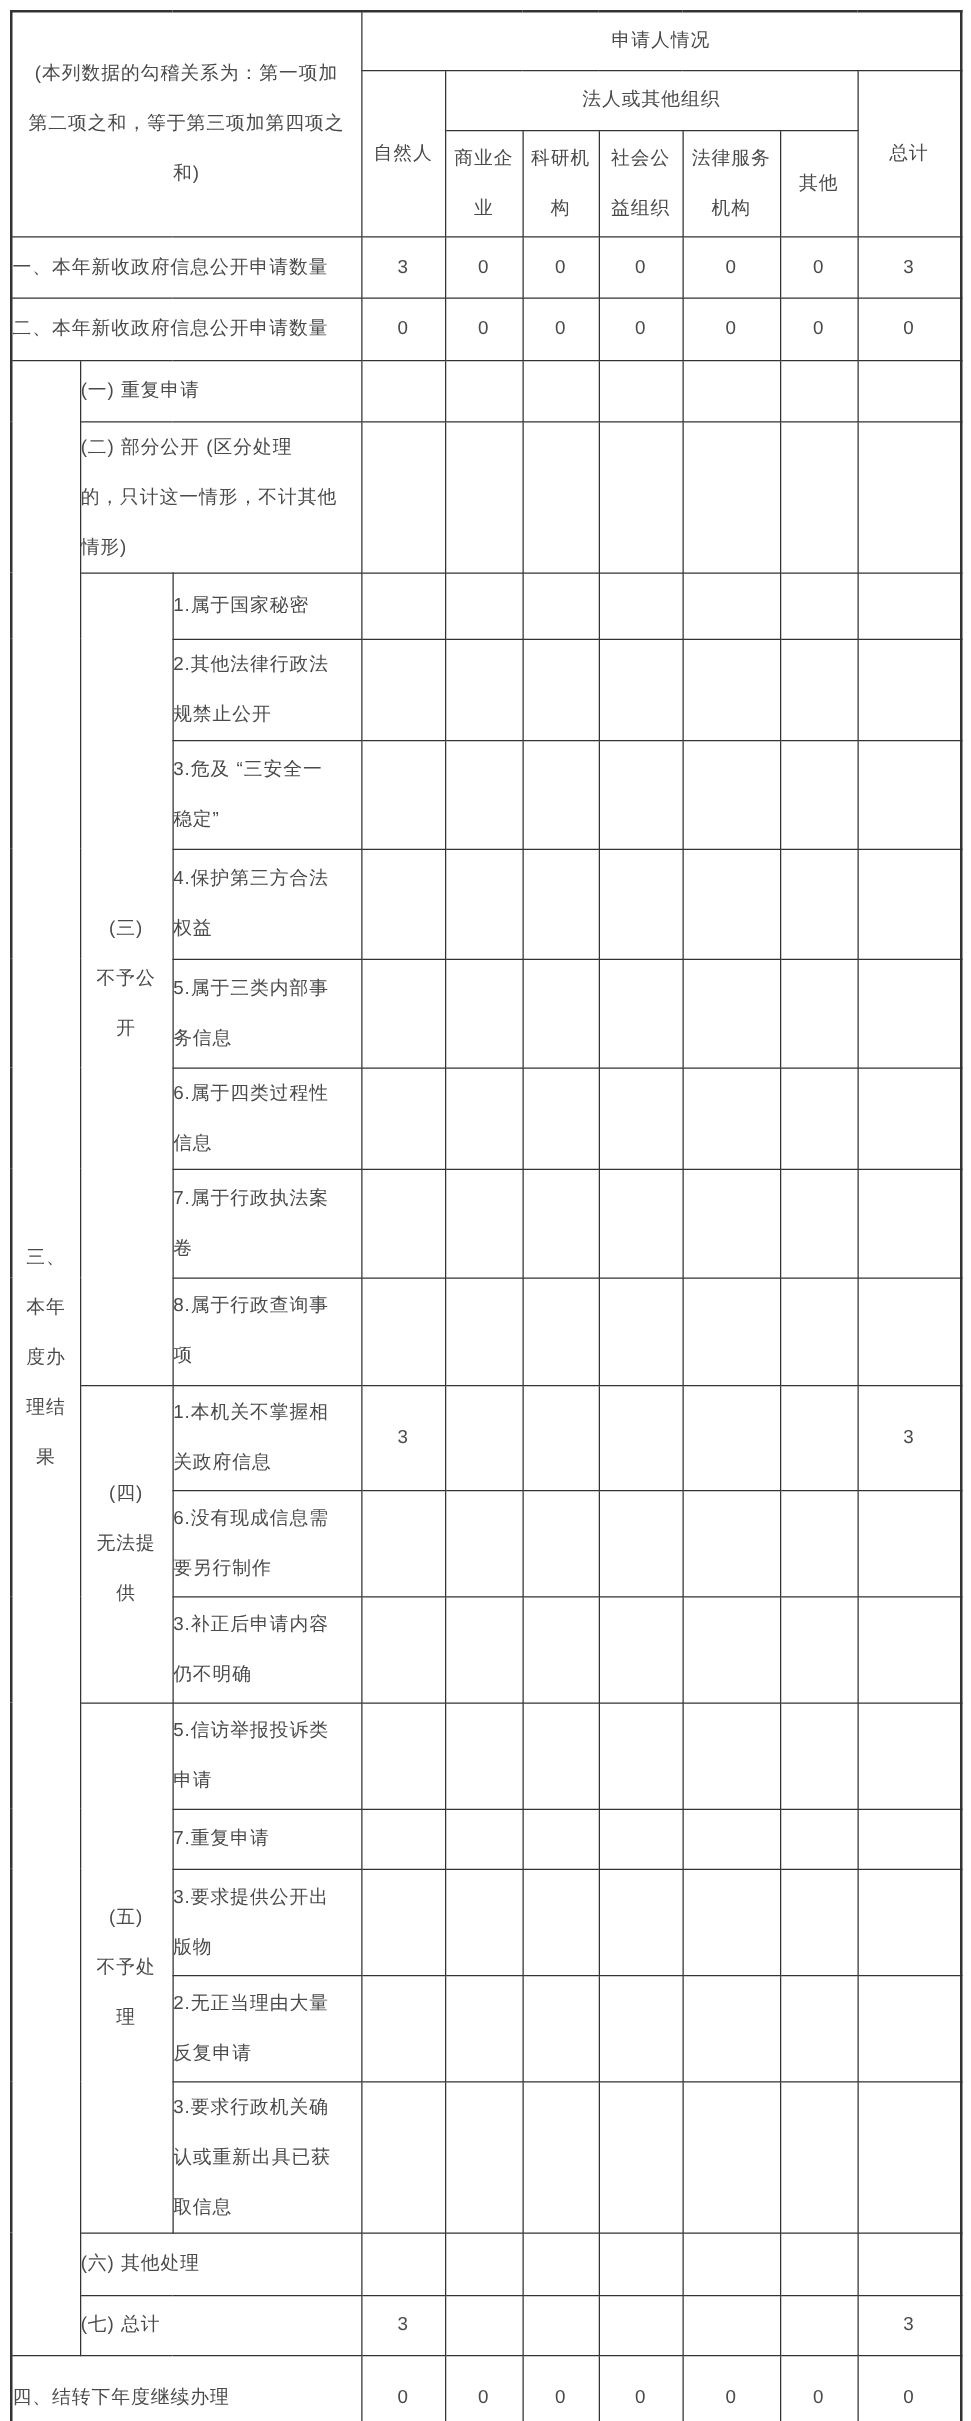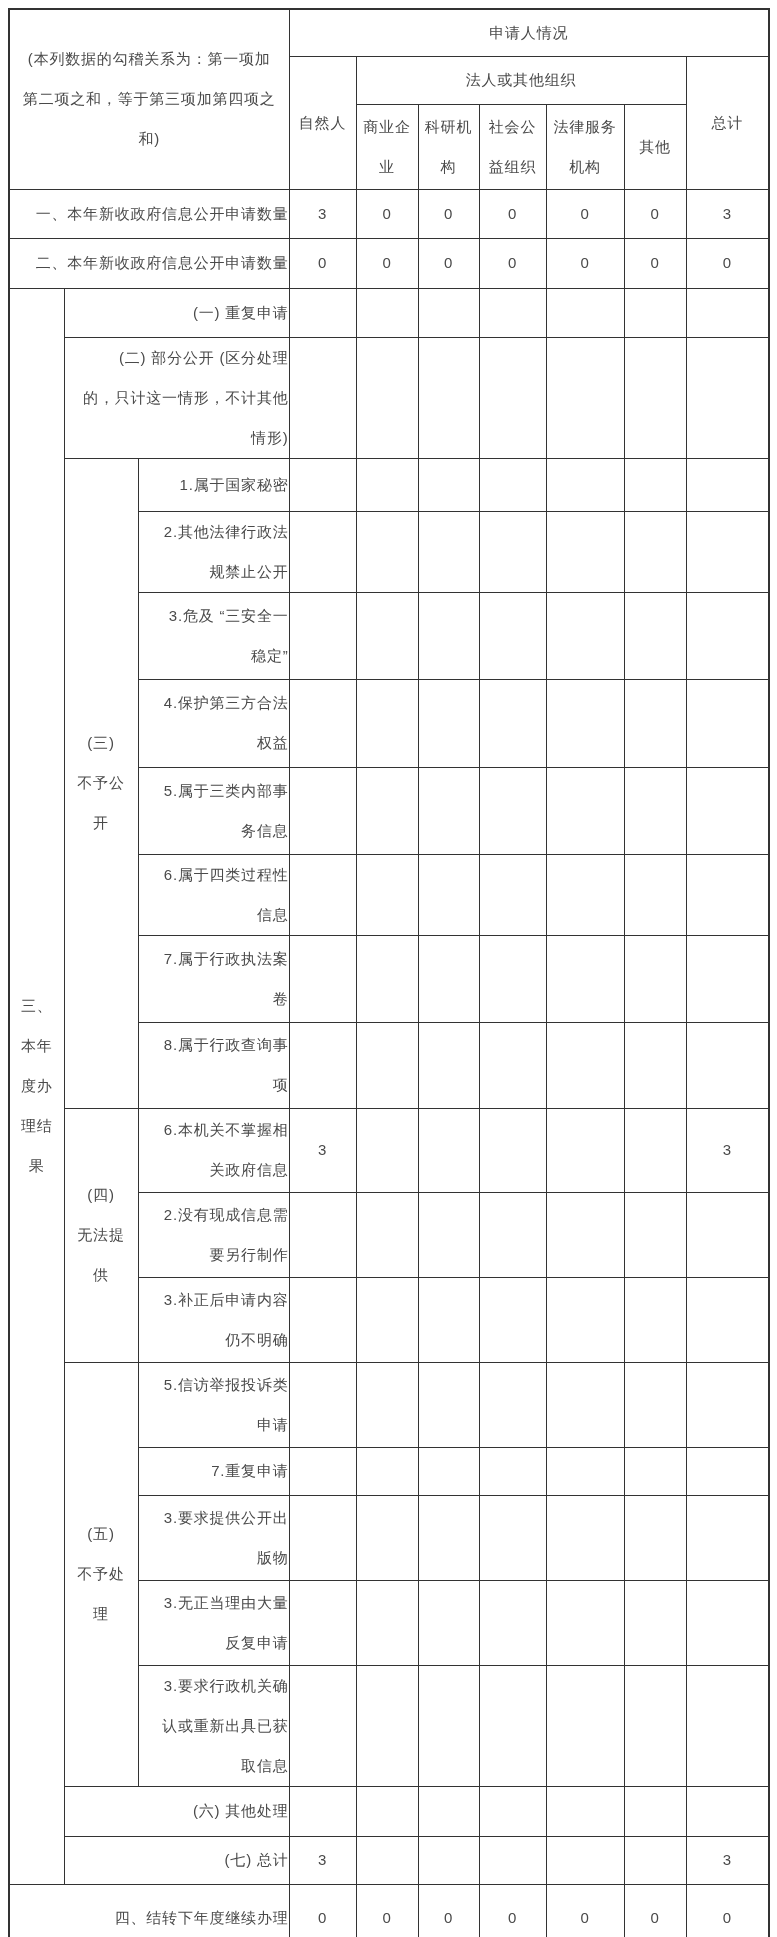--- a/index.html
+++ b/index.html
@@ -25,21 +25,21 @@
     line-height: 40px;
   }
   table.t td {
     border: 1px solid #333333;
     vertical-align: middle;
     white-space: pre-line;
     overflow: hidden;
     padding: 0;
   }
   td.c { text-align: center; }
-  td.l { text-align: right; padding-left: 10px; padding-right: 8px; }
+  td.l { text-align: left; padding-left: 10px; padding-right: 8px; }
 </style>
 </head>
 <body>
 
 <div class="page">
   <table class="t">
     <colgroup>
       <col style="width:55px">
         <col style="width:74px">
         <col style="width:151px">
@@ -215,32 +215,32 @@
       <td class="c"></td>
       <td class="c"></td>
       <td class="c"></td>
       <td class="c"></td>
     </tr>
 
     <tr style="height:84px">
       <td class="c" rowspan="3">(四)
 无法提
 供</td>
-      <td class="l">6.本机关不掌握相
+      <td class="l">1.本机关不掌握相
 关政府信息</td>
       <td class="c">3</td>
       <td class="c"></td>
       <td class="c"></td>
       <td class="c"></td>
       <td class="c"></td>
       <td class="c"></td>
       <td class="c">3</td>
     </tr>
     <tr style="height:85px">
-      <td class="l">2.没有现成信息需
+      <td class="l">6.没有现成信息需
 要另行制作</td>
       <td class="c"></td>
       <td class="c"></td>
       <td class="c"></td>
       <td class="c"></td>
       <td class="c"></td>
       <td class="c"></td>
       <td class="c"></td>
     </tr>
     <tr style="height:85px">
@@ -284,21 +284,21 @@
 版物</td>
       <td class="c"></td>
       <td class="c"></td>
       <td class="c"></td>
       <td class="c"></td>
       <td class="c"></td>
       <td class="c"></td>
       <td class="c"></td>
     </tr>
     <tr style="height:85px">
-      <td class="l">3.无正当理由大量
+      <td class="l">2.无正当理由大量
 反复申请</td>
       <td class="c"></td>
       <td class="c"></td>
       <td class="c"></td>
       <td class="c"></td>
       <td class="c"></td>
       <td class="c"></td>
       <td class="c"></td>
     </tr>
     <tr style="height:120px">

